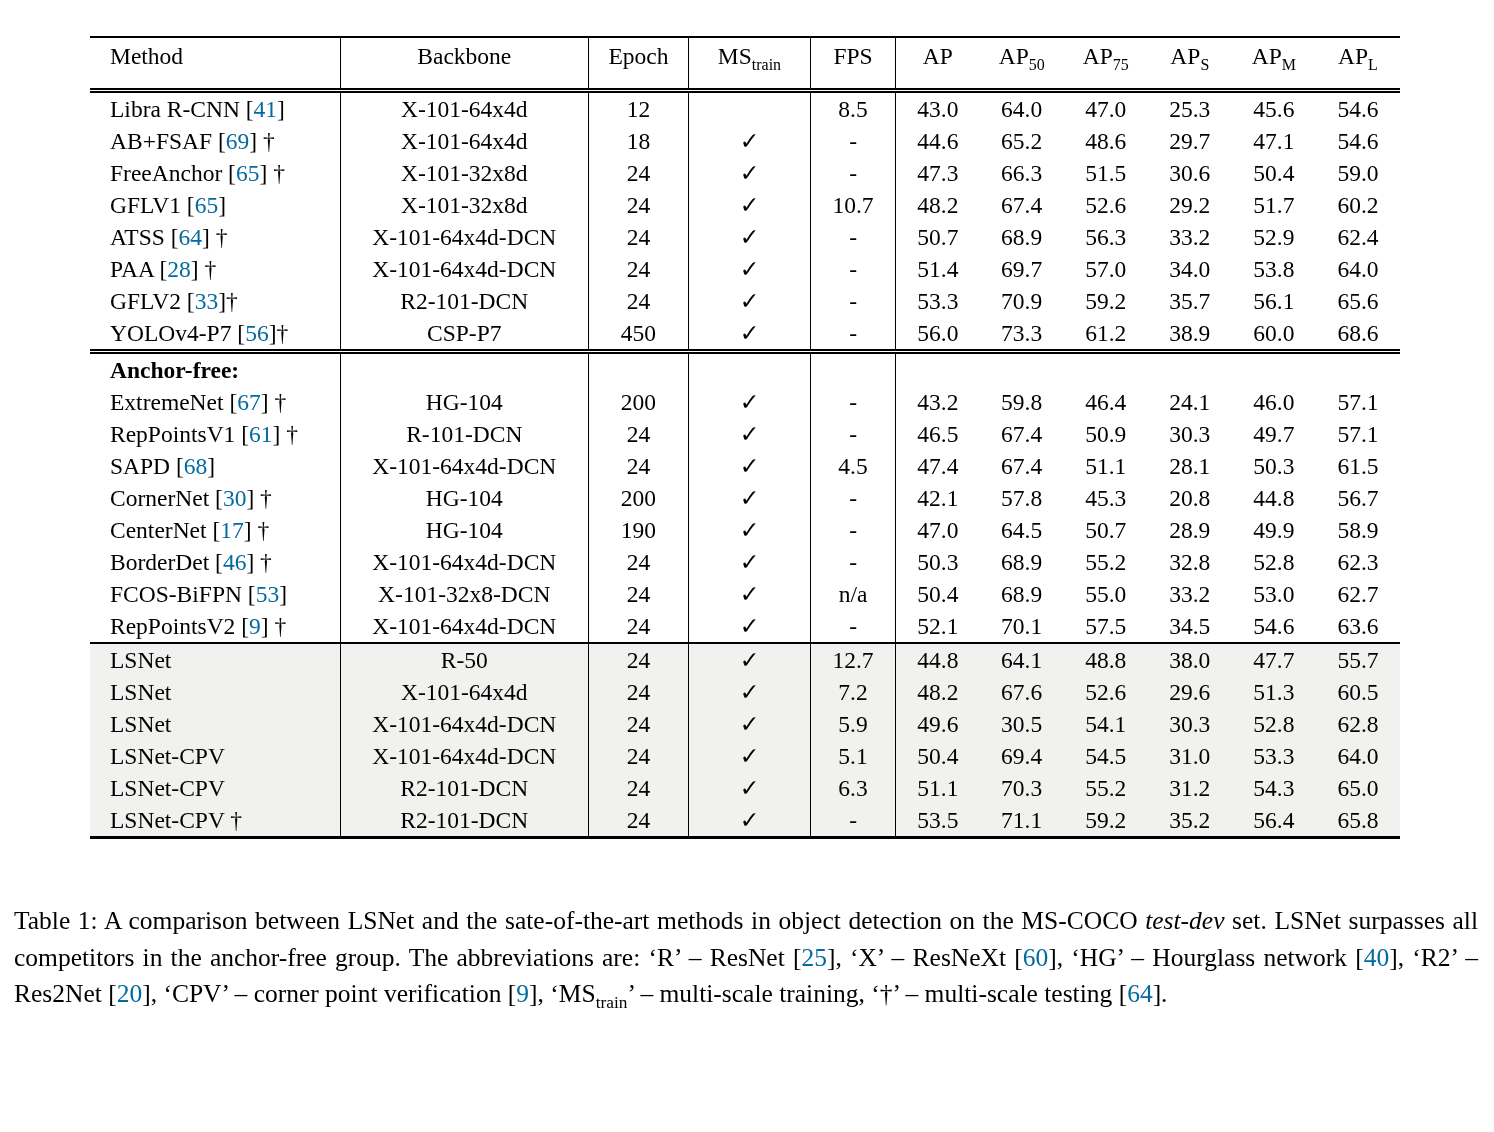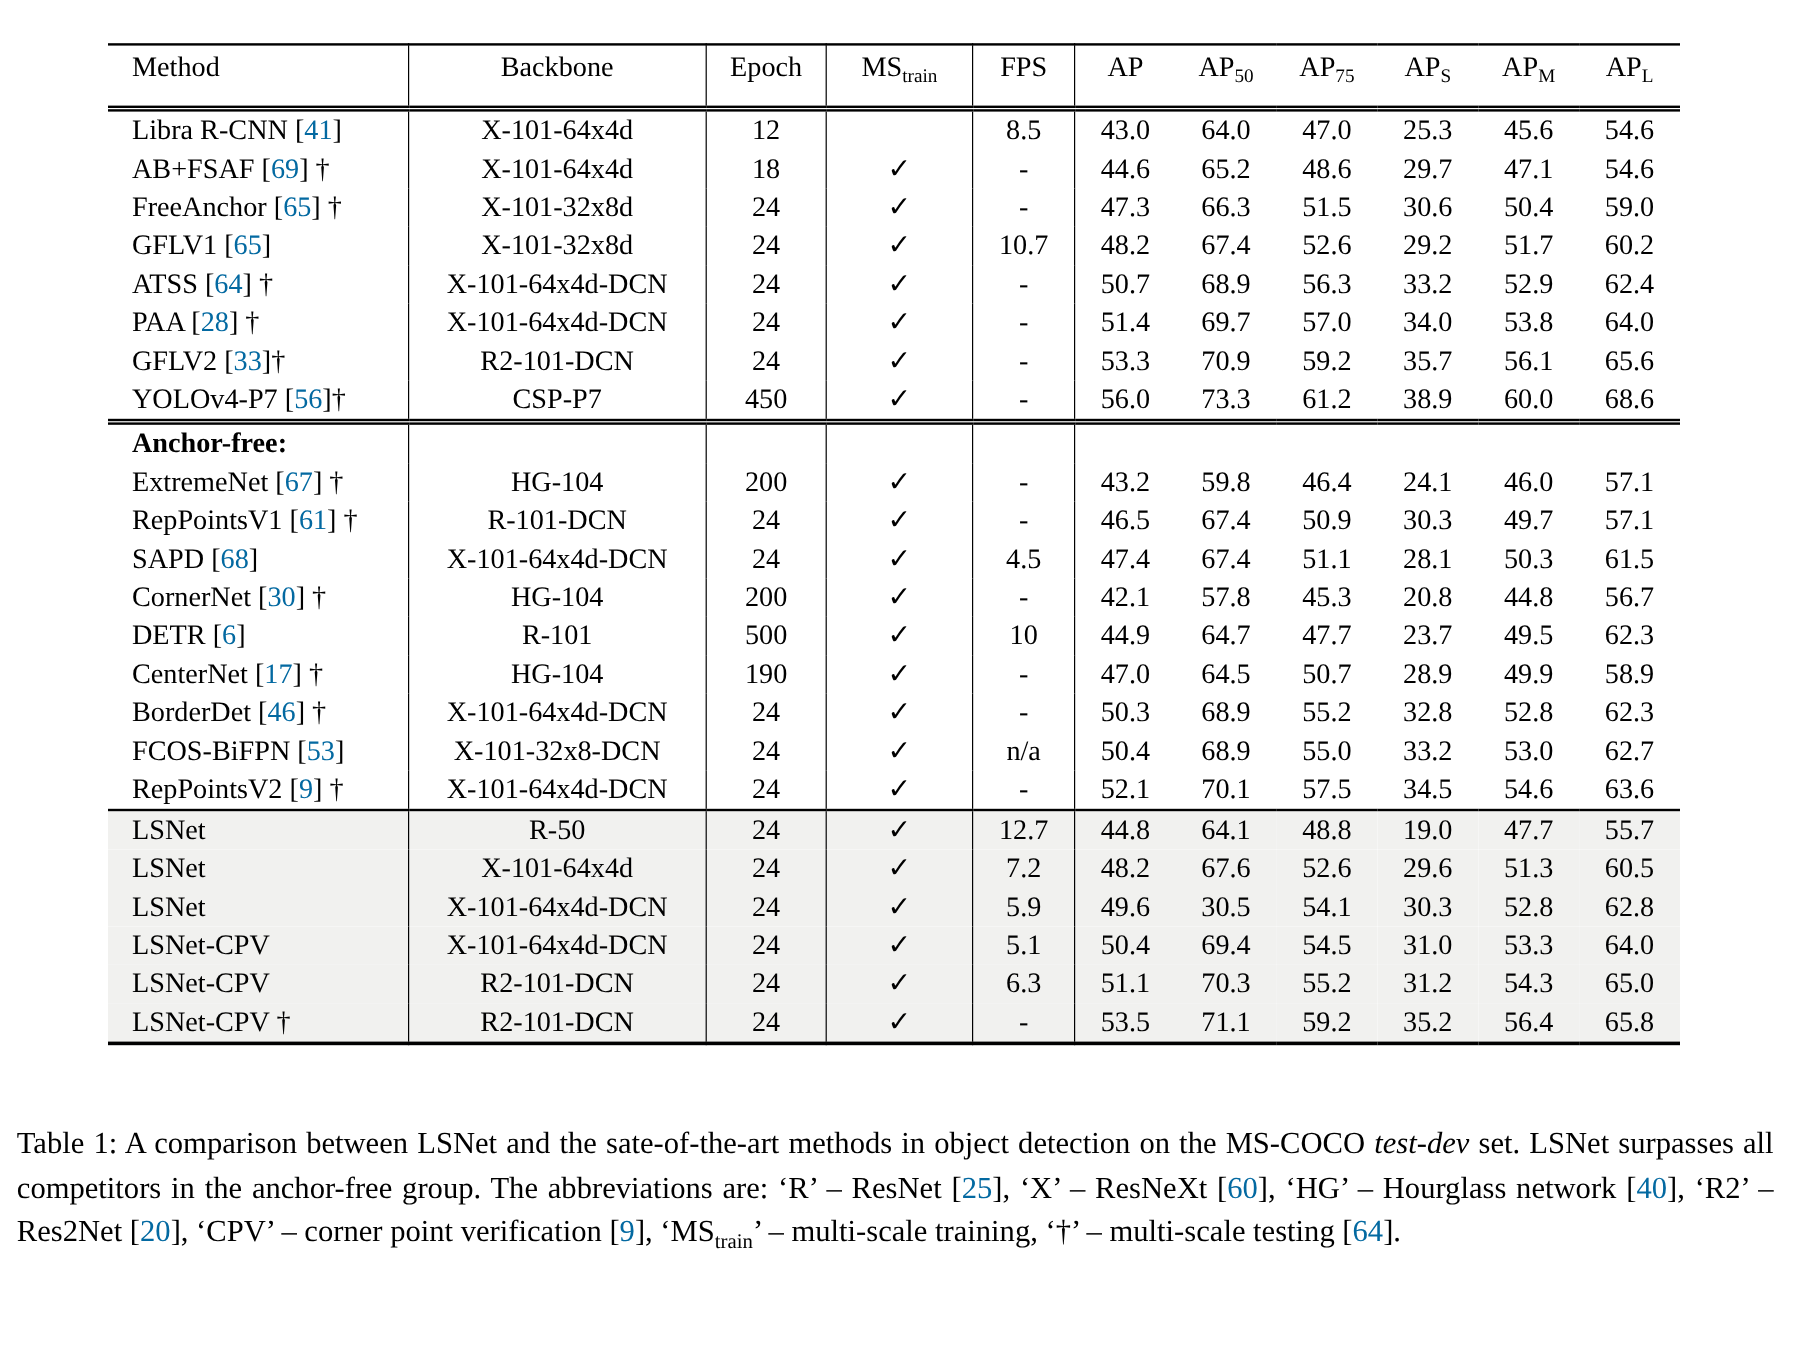--- a/index.html
+++ b/index.html
@@ -241,33 +241,20 @@
           <td class="vr">✓</td>
           <td class="vr">-</td>
           <td>42.1</td>
           <td>57.8</td>
           <td>45.3</td>
           <td>20.8</td>
           <td>44.8</td>
           <td>56.7</td>
         </tr>
         <tr>
-          <td class="left vr">DETR [<span class="cite">6</span>]</td>
-          <td class="vr">R-101</td>
-          <td class="vr">500</td>
-          <td class="vr">✓</td>
-          <td class="vr">10</td>
-          <td>44.9</td>
-          <td>64.7</td>
-          <td>47.7</td>
-          <td>23.7</td>
-          <td>49.5</td>
-          <td>62.3</td>
-        </tr>
-        <tr>
           <td class="left vr">CenterNet [<span class="cite">17</span>] †</td>
           <td class="vr">HG-104</td>
           <td class="vr">190</td>
           <td class="vr">✓</td>
           <td class="vr">-</td>
           <td>47.0</td>
           <td>64.5</td>
           <td>50.7</td>
           <td>28.9</td>
           <td>49.9</td>
@@ -314,21 +301,21 @@
         </tr>
         <tr class="shaded">
           <td class="left vr bold">LSNet</td>
           <td class="vr">R-50</td>
           <td class="vr">24</td>
           <td class="vr">✓</td>
           <td class="vr">12.7</td>
           <td>44.8</td>
           <td>64.1</td>
           <td>48.8</td>
-          <td>19.0</td>
+          <td>38.0</td>
           <td>47.7</td>
           <td>55.7</td>
         </tr>
         <tr class="shaded">
           <td class="left vr bold">LSNet</td>
           <td class="vr">X-101-64x4d</td>
           <td class="vr">24</td>
           <td class="vr">✓</td>
           <td class="vr">7.2</td>
           <td>48.2</td>

